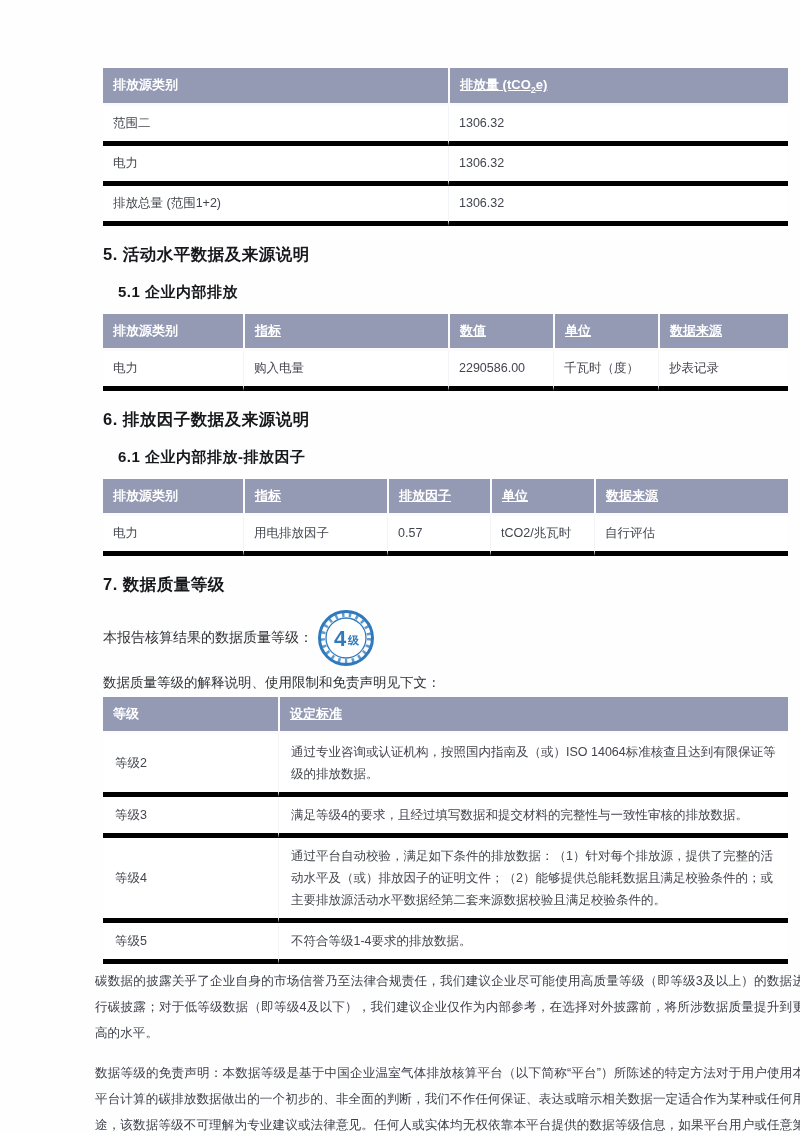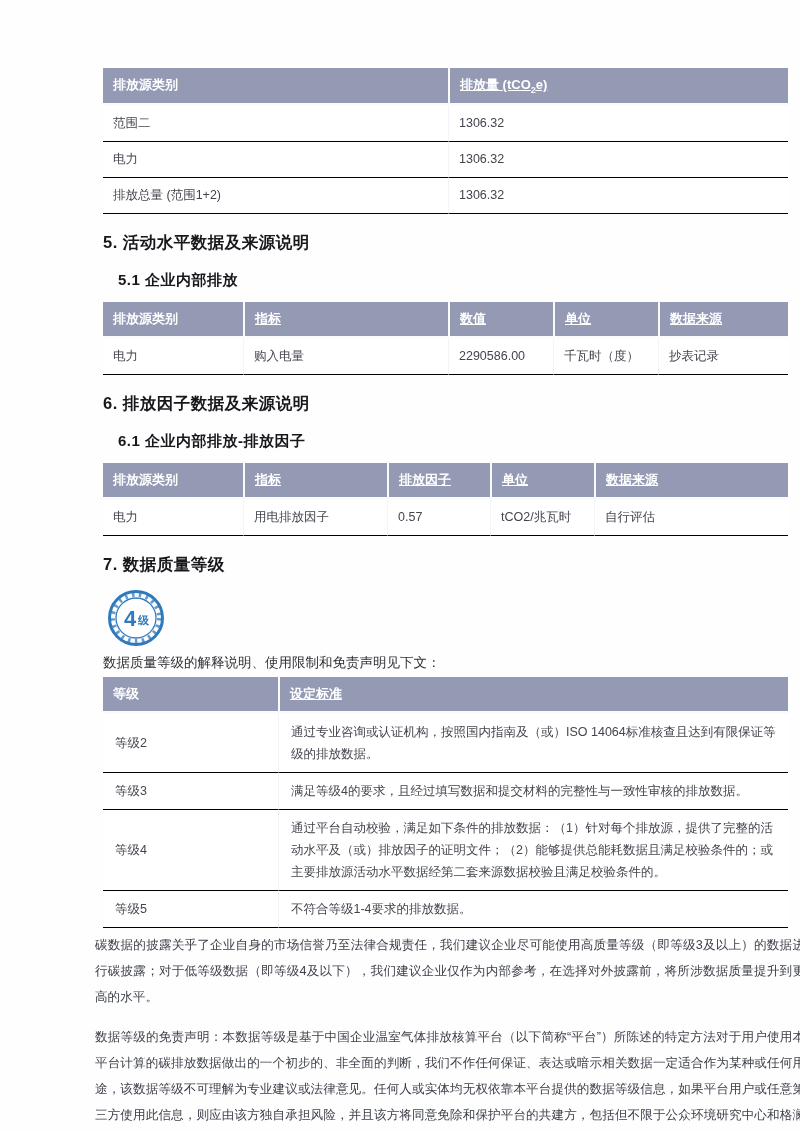--- a/index.html
+++ b/index.html
@@ -41,21 +41,21 @@
     text-align:left;
     padding:8px 10px;
     border-bottom:3px solid #fbfbfc;
   }
   table.tbl th + th{border-left:2px solid #fbfbfc;text-decoration:underline;}
   table.tbl td{
     background:#ffffff;
     font-size:12.5px;
     color:#42454d;
     padding:9px 10px;
-    border-bottom:1px solid #000000;
+    border-bottom:5px solid #000000;
     line-height:17px;
   }
   table.tbl td + td{border-left:1px solid #f3f4f8;}
   td.indent{padding-left:32px;}
   sub.co2{font-size:9px;}
   
   table.grade td{line-height:22px;padding:7px 12px;vertical-align:middle;}
   
   h2.sec{
     font-size:16.5px;
@@ -183,20 +183,21 @@
           <td>0.57</td>
           <td>tCO2/兆瓦时</td>
           <td>自行评估</td>
         </tr>
       </tbody>
     </table>
 
     <h2 class="sec">7. 数据质量等级</h2>
 
     <div class="grade-line">
+      <span class="lbl">本报告核算结果的数据质量等级：</span>
       <span class="badge">
         <svg width="58" height="58" viewBox="0 0 58 58">
           <circle cx="29" cy="29" r="26.5" fill="none" stroke="#2f79bd" stroke-width="3"></circle>
           <circle cx="29" cy="29" r="20" fill="#ffffff" stroke="#2f79bd" stroke-width="1.3"></circle>
           <circle cx="29" cy="29" r="23.3" fill="none" stroke="#2f79bd" stroke-width="4.5" stroke-dasharray="2.5 4.5" opacity="0.75"></circle>
           <text x="17" y="37" font-size="22" font-weight="bold" fill="#2f79bd" font-family="Liberation Sans, DejaVu Sans, sans-serif">4</text>
           <text x="31" y="35" font-size="11" font-weight="bold" fill="#2f79bd" font-family="Liberation Sans, DejaVu Sans, sans-serif">级</text>
         </svg>
       </span>
     </div>

